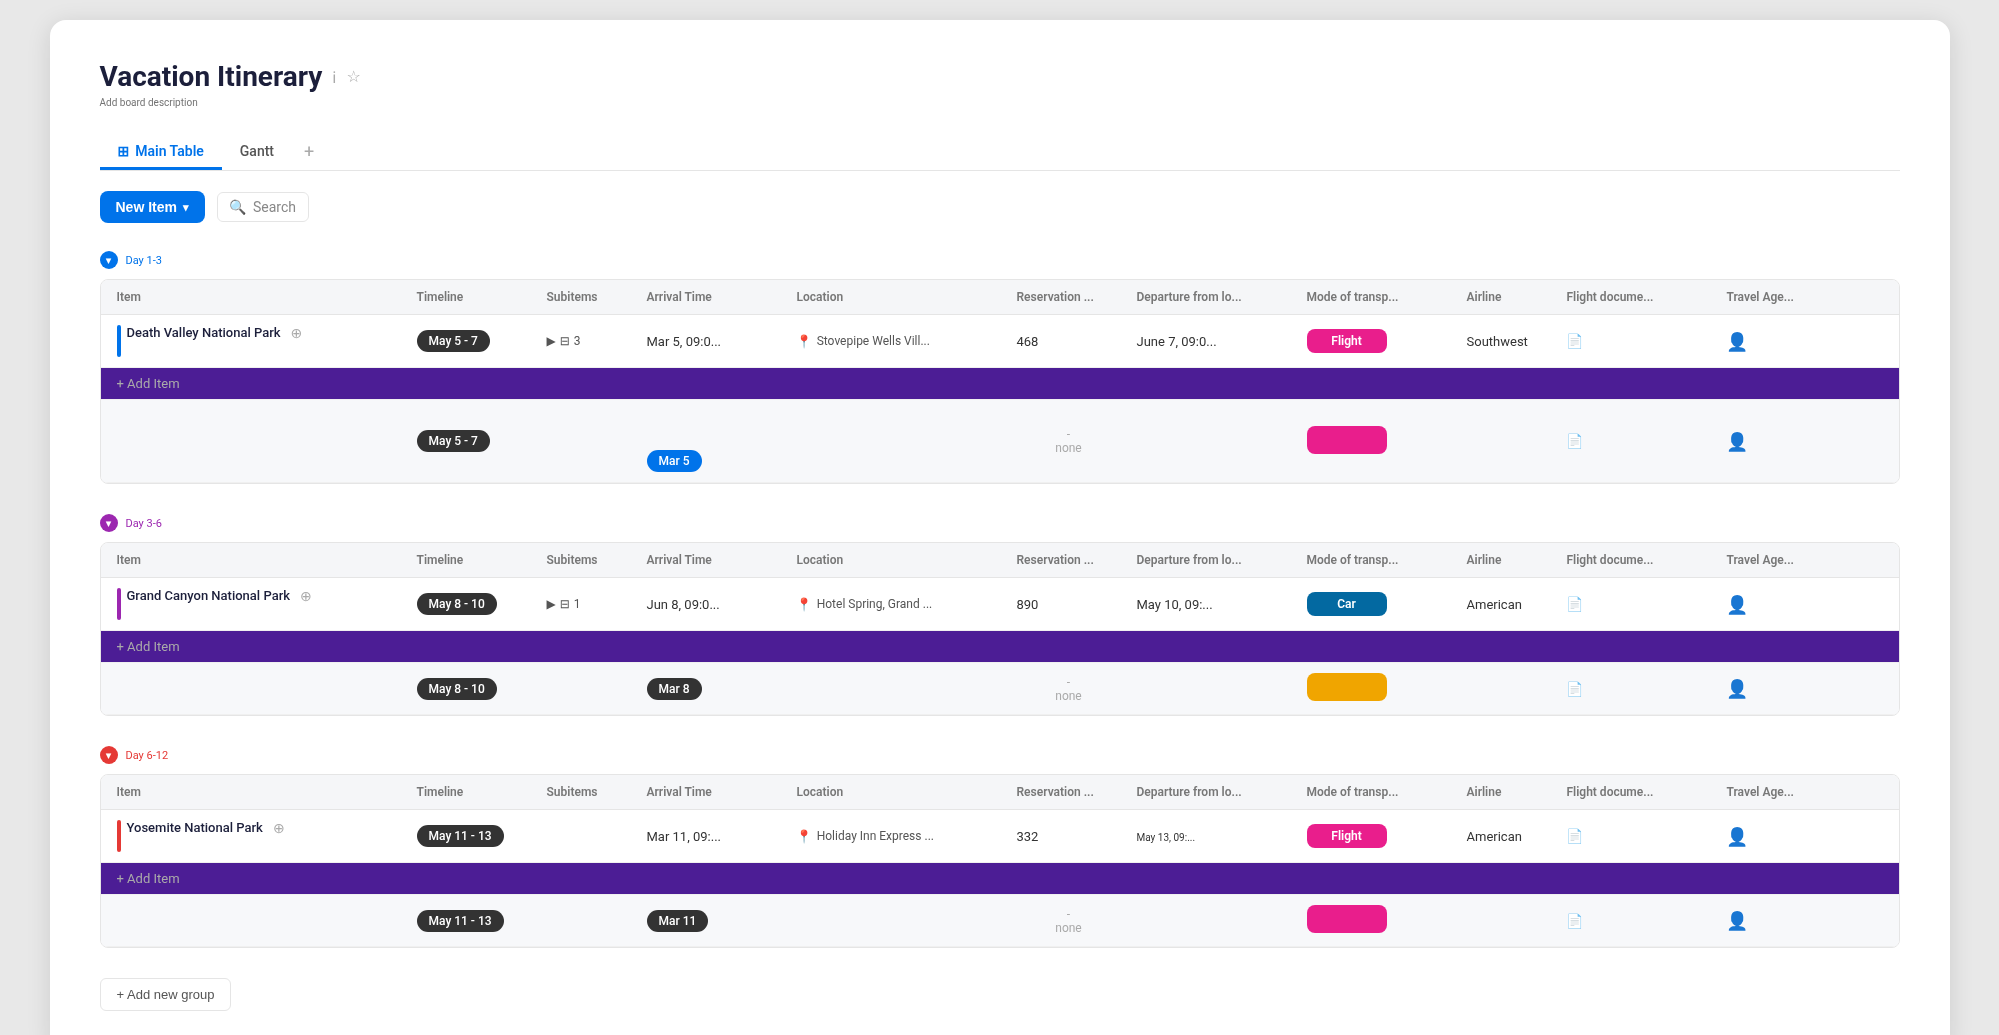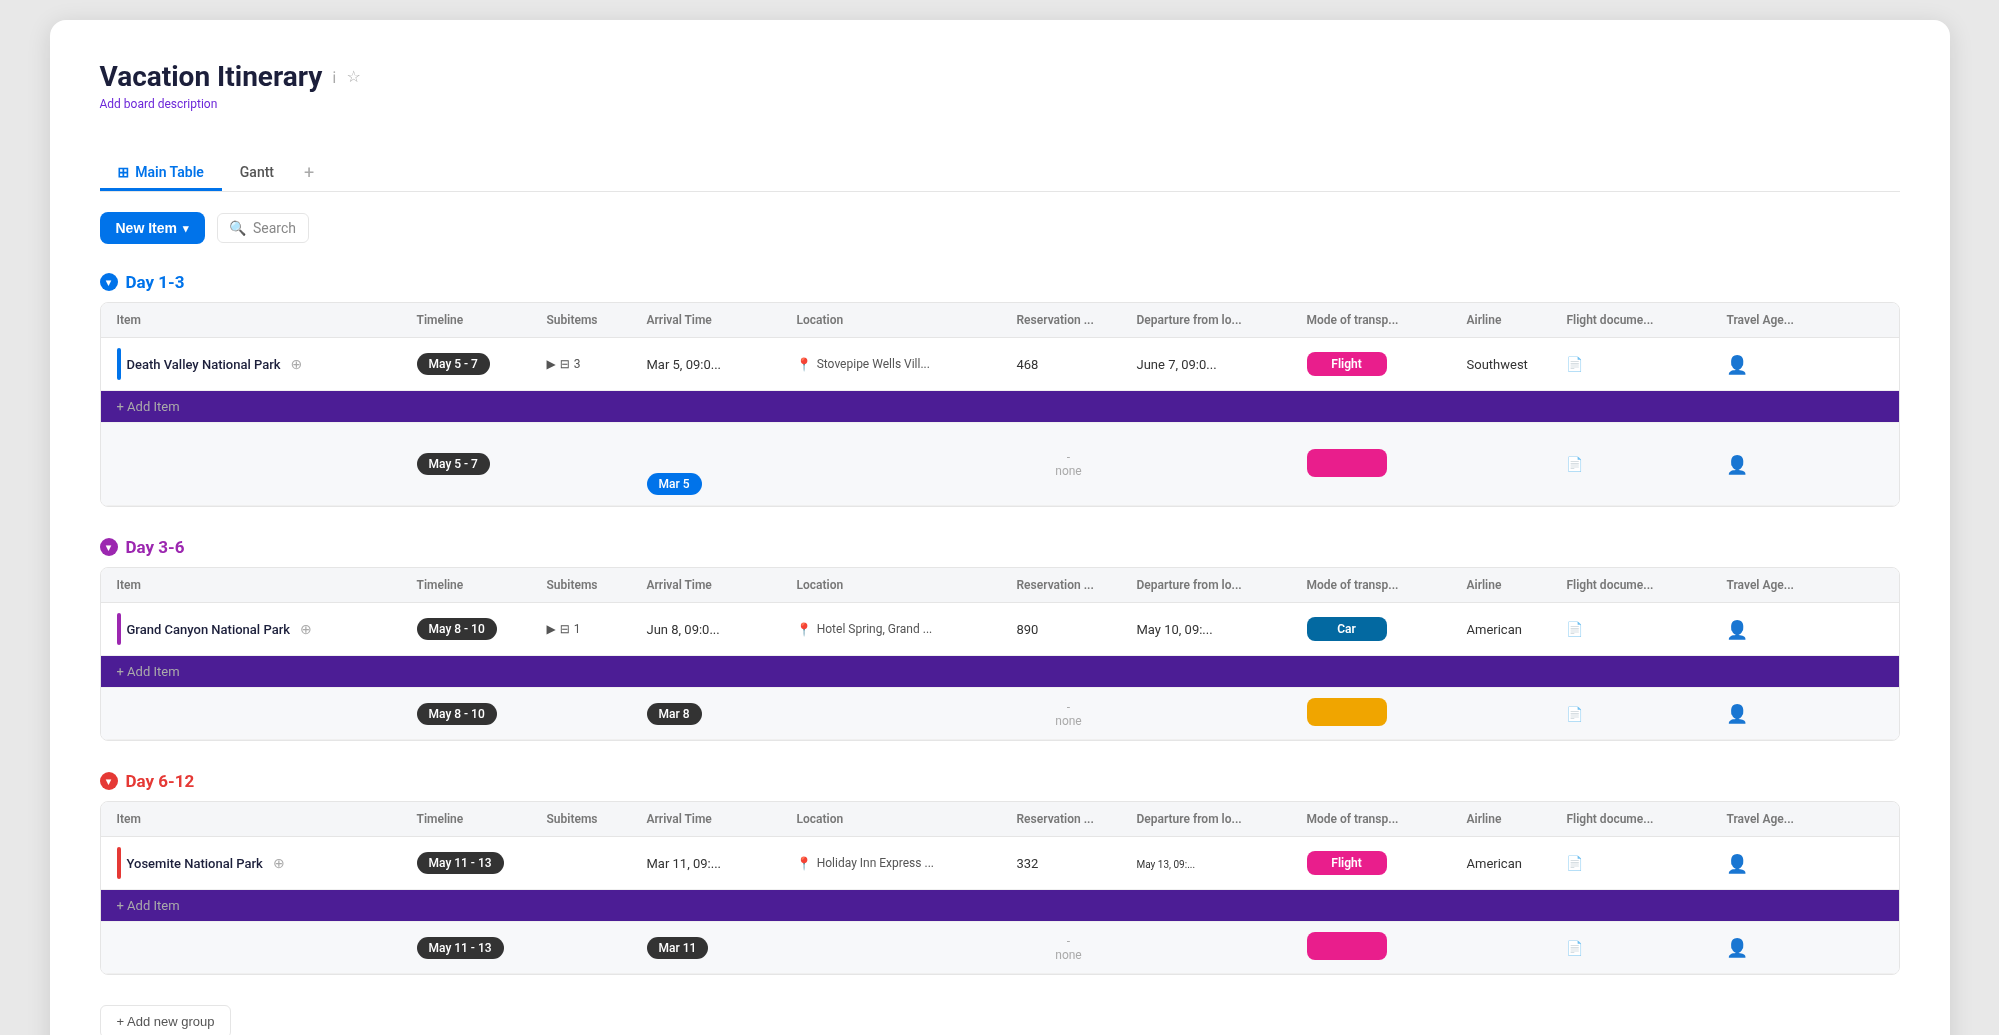--- a/index.html
+++ b/index.html
@@ -37,23 +37,23 @@
       font-size: 28px;
       font-weight: 700;
       color: #1c1f3b;
     }
     .info-icon, .star-icon {
       color: #aaa;
       font-size: 16px;
       cursor: pointer;
     }
     .board-description {
-      font-size: 12px;
-      color: #6d28d9;
-      margin-bottom: 27px;
+      font-size: 10px;
+      color: #737373;
+      margin-bottom: 9px;
       cursor: pointer;
     }
     .tabs-row {
       display: flex;
       align-items: center;
       border-bottom: 1px solid #e5e5e5;
       gap: 0;
       margin-bottom: 20px;
     }
     .tab {
@@ -127,22 +127,22 @@
       border-radius: 50%;
       display: flex;
       align-items: center;
       justify-content: center;
       font-size: 11px;
       color: #fff;
       cursor: pointer;
       flex-shrink: 0;
     }
     .group-title {
-      font-size: 17px;
-      font-weight: 700;
+      font-size: 11px;
+      font-weight: 400;
     }
     .table-wrapper {
       border-radius: 8px;
       overflow: hidden;
       border: 1px solid #e5e5e5;
     }
     .table-col-headers {
       display: grid;
       grid-template-columns: 300px 130px 100px 150px 220px 120px 170px 160px 100px 160px 130px;
       background: #f5f6f8;
@@ -172,21 +172,20 @@
     .cell {
       padding: 10px 8px;
       font-size: 13px;
       color: #333;
       overflow: hidden;
       text-overflow: ellipsis;
       white-space: nowrap;
     }
     .item-name-cell {
       display: flex;
-      align-items: center;
       gap: 6px;
     }
     .item-color-bar {
       width: 4px;
       height: 32px;
       border-radius: 2px;
       flex-shrink: 0;
     }
     .item-name-text {
       font-size: 13px;

